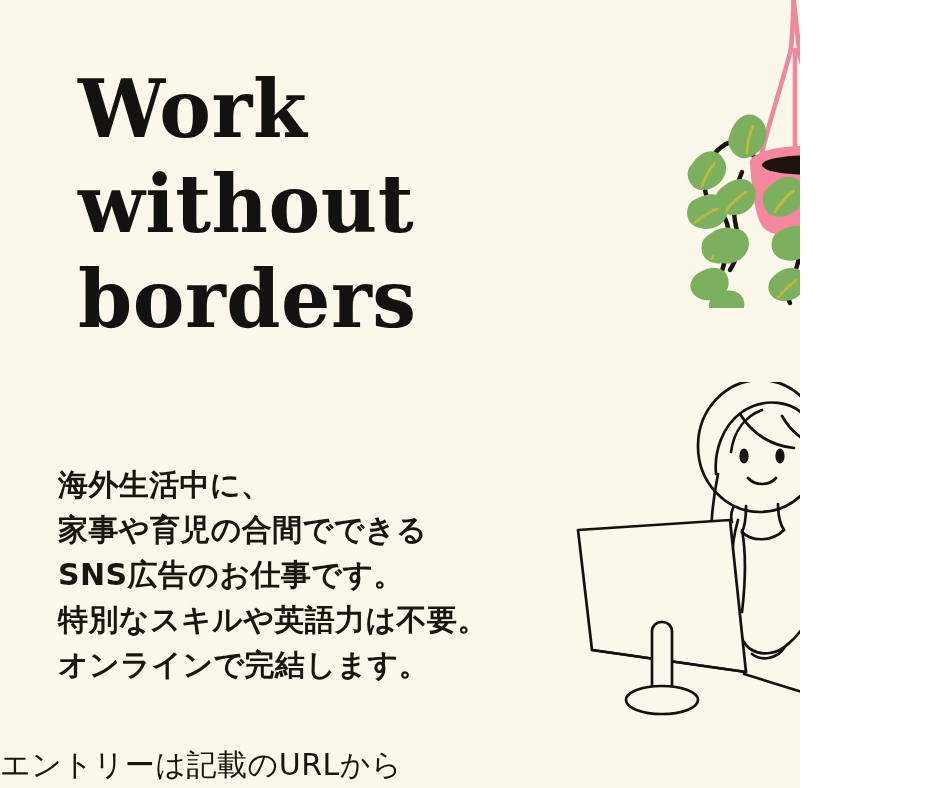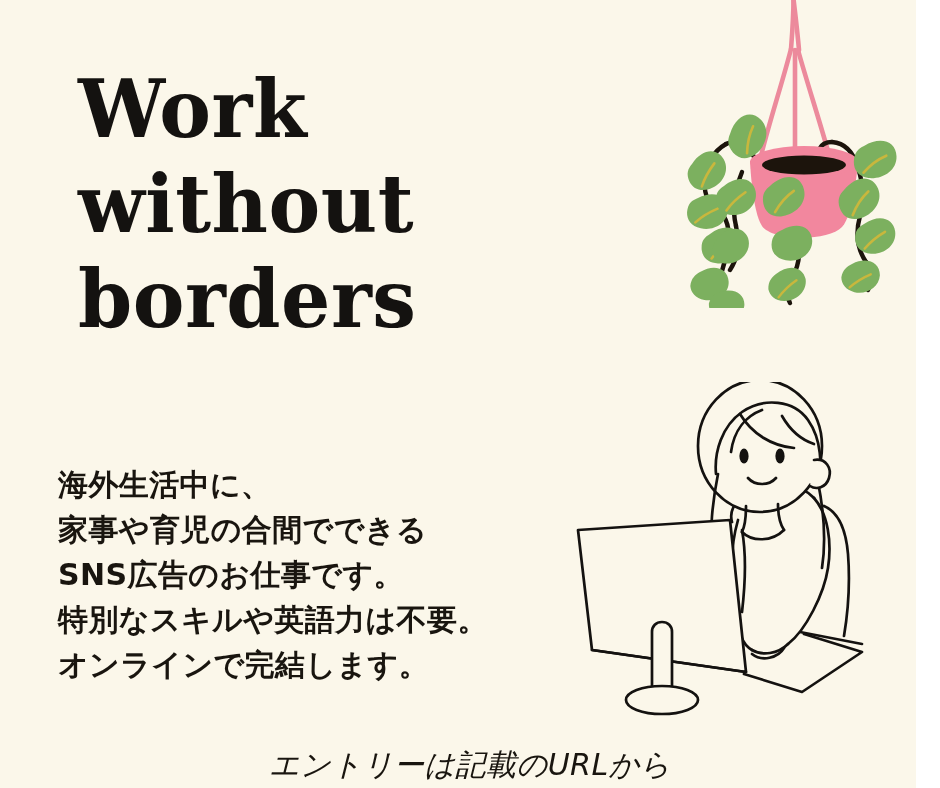--- a/index.html
+++ b/index.html
@@ -7,21 +7,21 @@
     padding: 0;
   }
   body {
     width: 940px;
     height: 788px;
     overflow: hidden;
     font-family: "Liberation Sans", "DejaVu Sans", sans-serif;
   }
   #poster {
     position: relative;
-    width: 916px;
+    width: 800px;
     height: 788px;
     background: #fbf7ea;
     overflow: hidden;
   }
 
   
   .headline {
     position: absolute;
     left: 78px;
     top: 62px;
@@ -67,26 +67,24 @@
     color: #19150f;
     white-space: pre-line;
   }
 
   
   .footer {
     position: absolute;
     left: 0;
     top: 745px;
     width: 940px;
-    text-align: center;
     font-family: "DejaVu Sans", "Liberation Sans", sans-serif;
     font-size: 30px;
     letter-spacing: 0.5px;
     color: #19150f;
-    font-style: italic;
   }
 
   
   .plant-art {
     position: absolute;
     left: 668px;
     top: -4px;
     width: 272px;
     height: 312px;
   }

